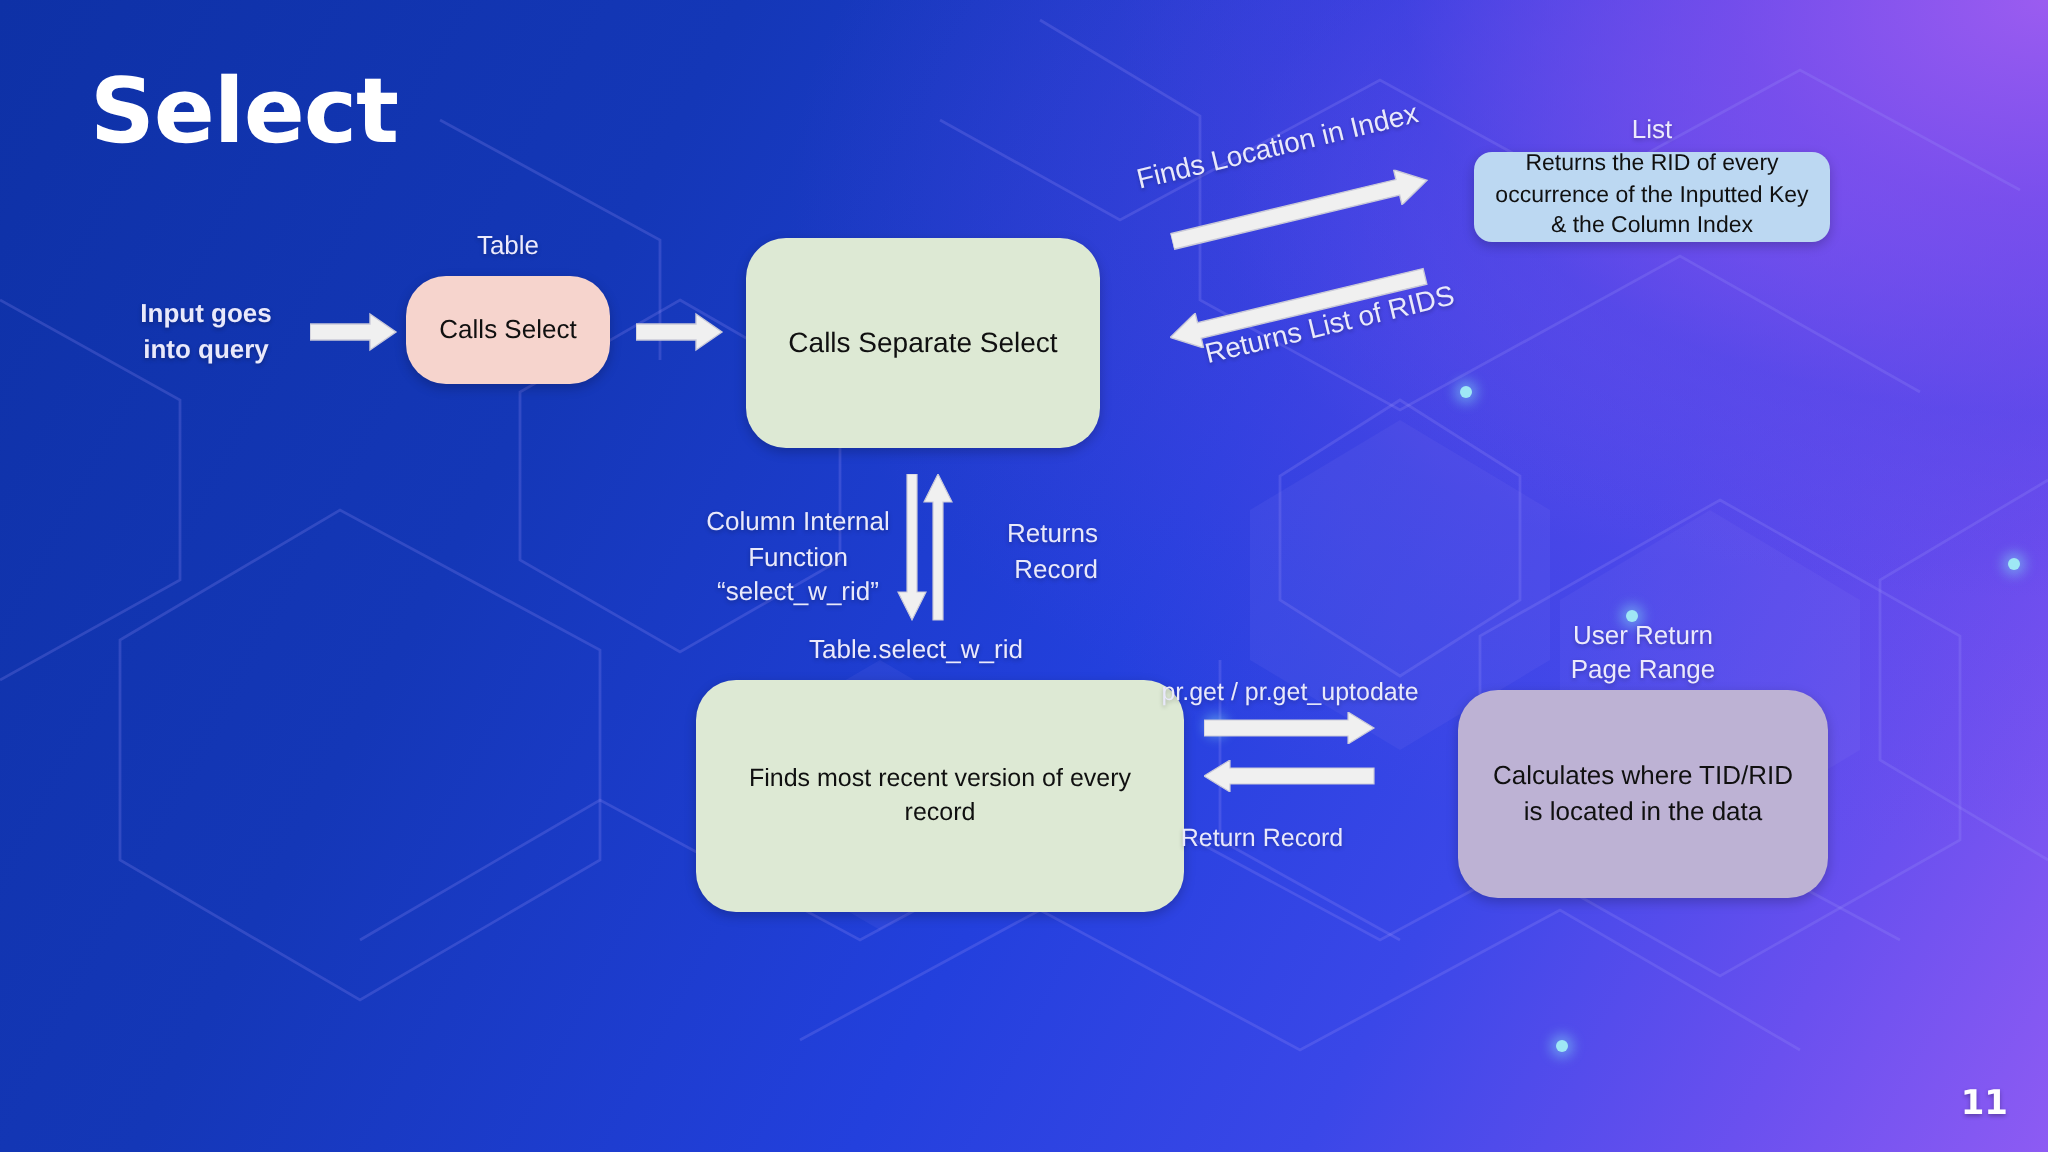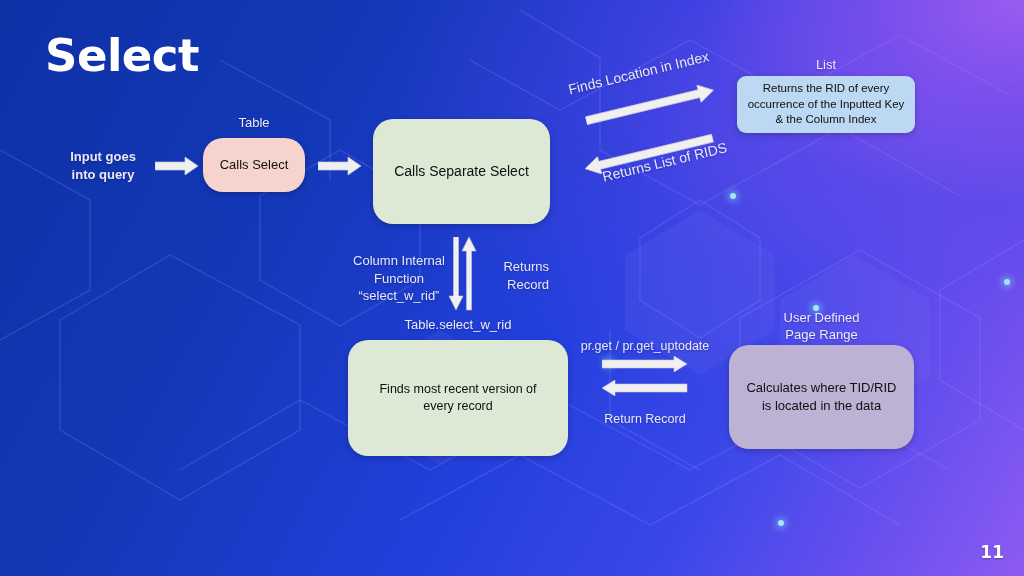--- a/index.html
+++ b/index.html
@@ -178,21 +178,21 @@
   </div>
 
   <div class="arrow" style="left:583px; top:160px; transform:rotate(-13.5deg); transform-origin:left top;">
     <svg width="132" height="18" viewBox="0 0 132 18">
       <polygon points="131,5 15,5 15,0 0,9 15,18 15,13 131,13" fill="#f0f0f0" stroke="#c9c9d8" stroke-width="0.7"></polygon>
     </svg>
   </div>
   <div class="lbl" style="left:580px; top:173px; width:170px; transform:rotate(-13.5deg); transform-origin:left top; white-space:nowrap; font-size:14px;">Returns List of RIDS</div>
 
   <div class="box-title" style="left:737px; top:57px; width:178px;">List</div>
-  <div class="box blue" style="left:737px; top:76px; width:178px; height:57px; font-size:11.5px; border-radius:9px;">Returns the RID of every occurrence of the Inputted Key &amp; the Column Index</div>
+  <div class="box blue" style="left:737px; top:76px; width:178px; height:45px; font-size:11.5px; border-radius:9px;">Returns the RID of every occurrence of the Inputted Key &amp; the Column Index</div>
 
   <div class="lbl" style="left:349px; top:252px; width:100px;">Column Internal
 Function
 “select_w_rid”</div>
 
   <div class="arrow" style="left:448px; top:237px;">
     <svg width="16" height="74" viewBox="0 0 16 74">
       <polygon points="5.5,0 10.5,0 10.5,59 15,59 8,73 1,59 5.5,59" fill="#f0f0f0" stroke="#c9c9d8" stroke-width="0.6"></polygon>
     </svg>
   </div>
@@ -200,37 +200,37 @@
   <div class="arrow" style="left:461px; top:237px;">
     <svg width="16" height="74" viewBox="0 0 16 74">
       <polygon points="5.5,73 10.5,73 10.5,14 15,14 8,0 1,14 5.5,14" fill="#f0f0f0" stroke="#c9c9d8" stroke-width="0.6"></polygon>
     </svg>
   </div>
 
   <div class="lbl" style="left:473px; top:258px; width:76px;text-align:right;">Returns
 Record</div>
 
   <div class="box-title" style="left:348px; top:317px; width:220px;">Table.select_w_rid</div>
-  <div class="box green" style="left:348px; top:340px; width:220px; height:116px; font-size:12.5px; padding:8px 24px;">Finds most recent version of every record</div>
+  <div class="box green" style="left:348px; top:340px; width:244px; height:116px; font-size:12.5px; padding:8px 24px;">Finds most recent version of every record</div>
 
   <div class="lbl" style="left:575px; top:338px; width:140px; font-size:12.5px; white-space:nowrap;">pr.get / pr.get_uptodate</div>
 
   <div class="arrow" style="left:602px; top:356px;">
     <svg width="86" height="16" viewBox="0 0 86 16">
       <polygon points="0,4 72,4 72,0 85,8 72,16 72,12 0,12" fill="#f0f0f0" stroke="#c9c9d8" stroke-width="0.6"></polygon>
     </svg>
   </div>
 
   <div class="arrow" style="left:602px; top:380px;">
     <svg width="86" height="16" viewBox="0 0 86 16">
       <polygon points="85,4 13,4 13,0 0,8 13,16 13,12 85,12" fill="#f0f0f0" stroke="#c9c9d8" stroke-width="0.6"></polygon>
     </svg>
   </div>
 
-  <div class="lbl" style="left:578px; top:411px; width:134px; font-size:12.5px; white-space:nowrap;">Return Record</div>
-
-  <div class="box-title" style="left:729px; top:310px; width:185px;">User Defined
+  <div class="lbl" style="left:564px; top:411px; width:134px; font-size:12.5px; white-space:nowrap;">Return Record</div>
+
+  <div class="box-title" style="left:729px; top:310px; width:185px;">User Return
 Page Range</div>
   <div class="box purple" style="left:729px; top:345px; width:185px; height:104px; font-size:13px; padding:8px 16px;">Calculates where TID/RID is located in the data</div>
 
   <div id="pageno">11</div>
 
 </div>
 
 </body></html>

